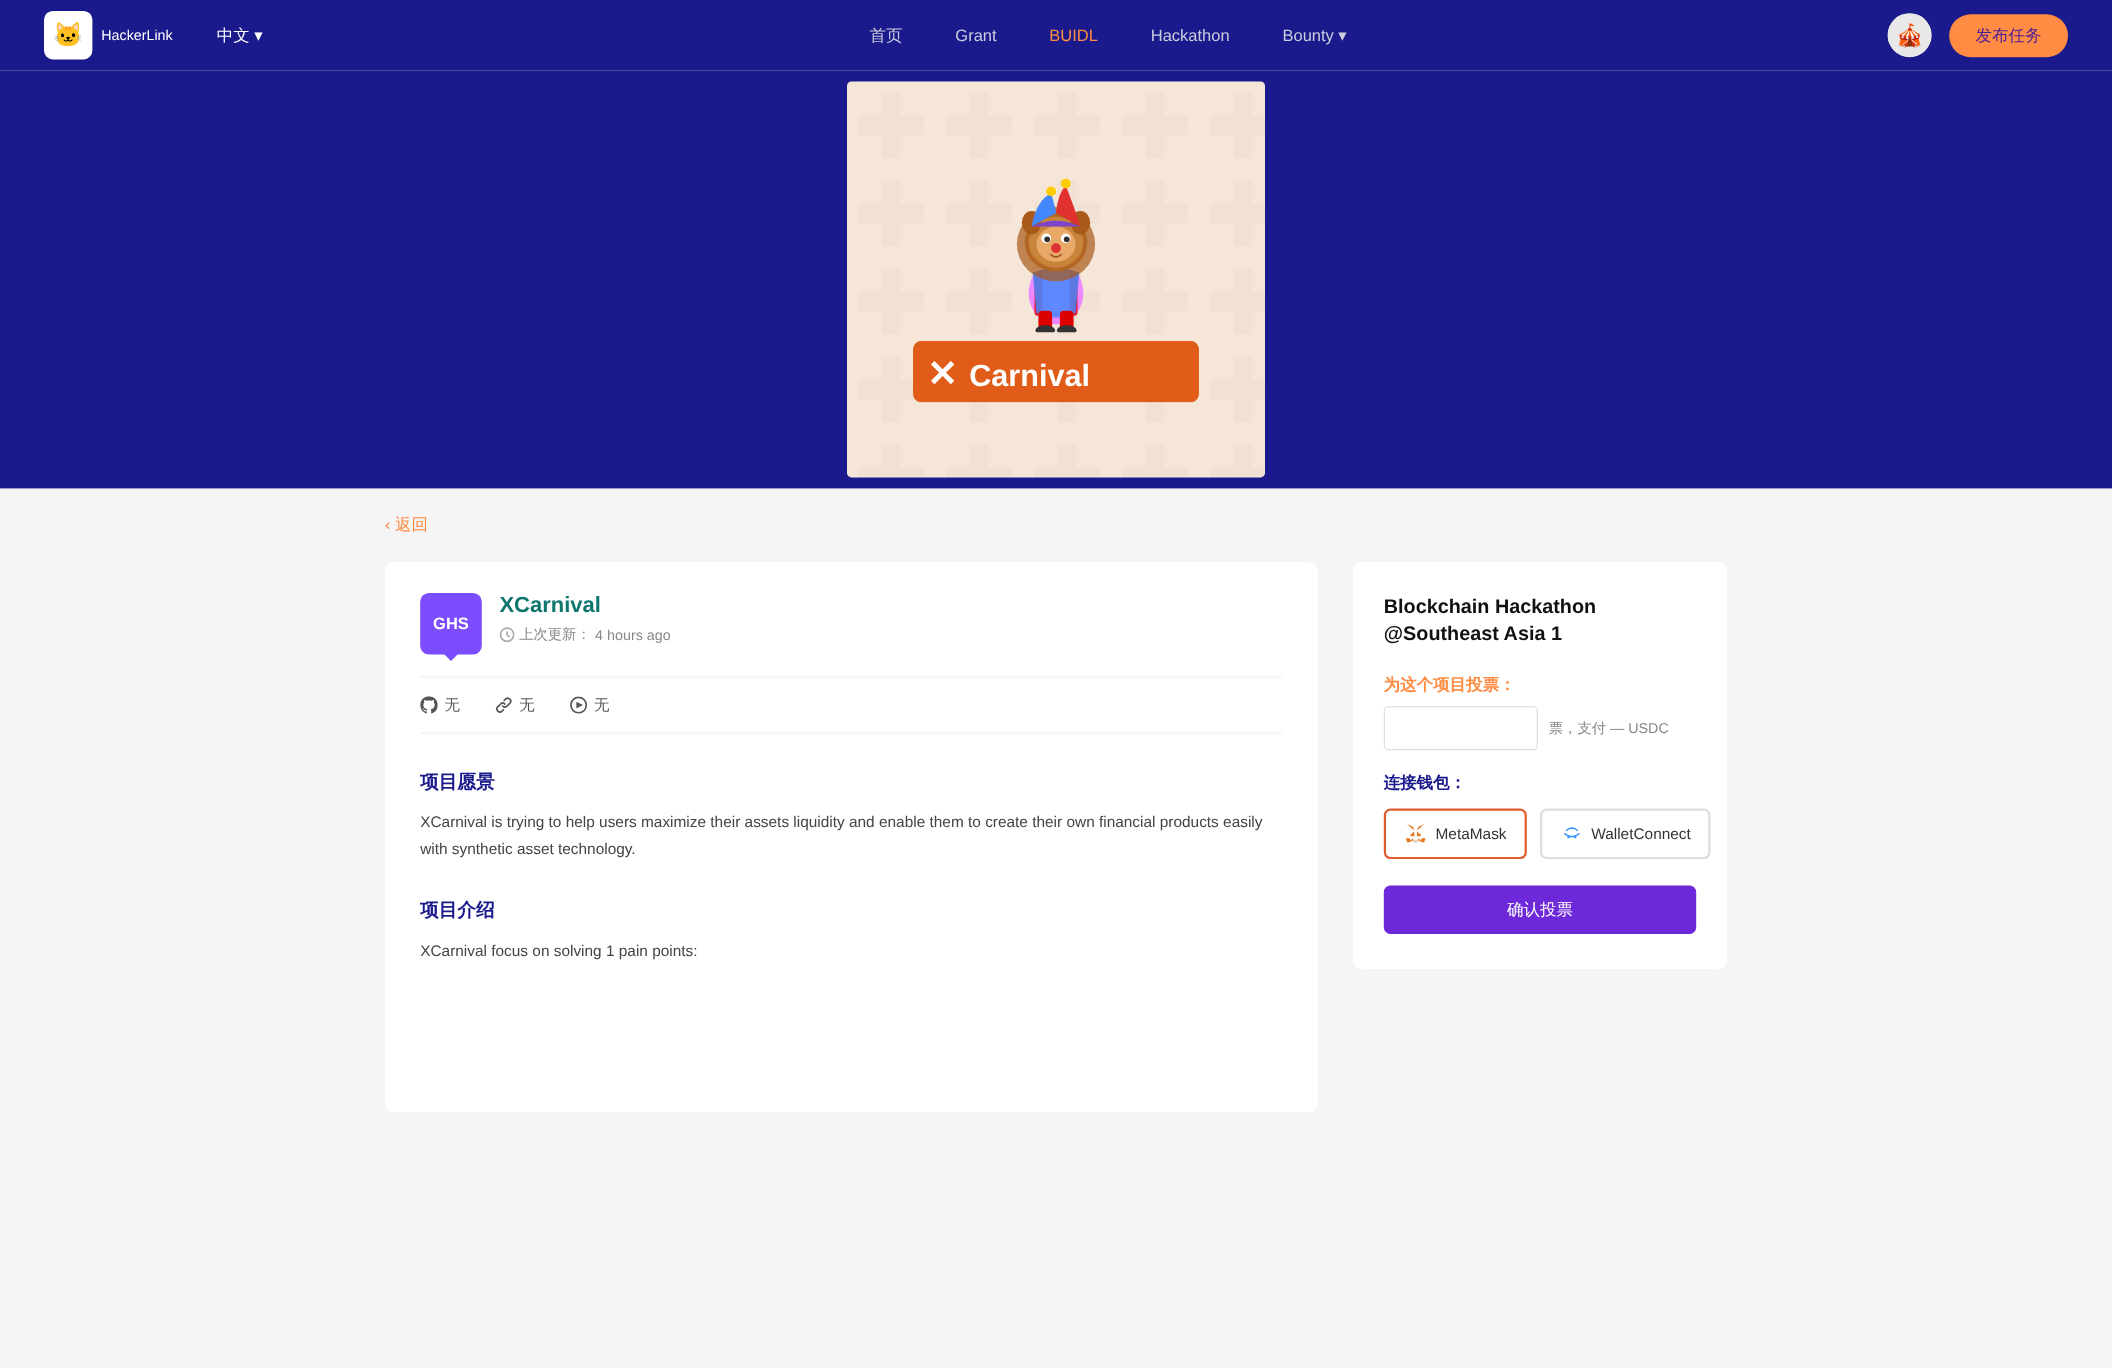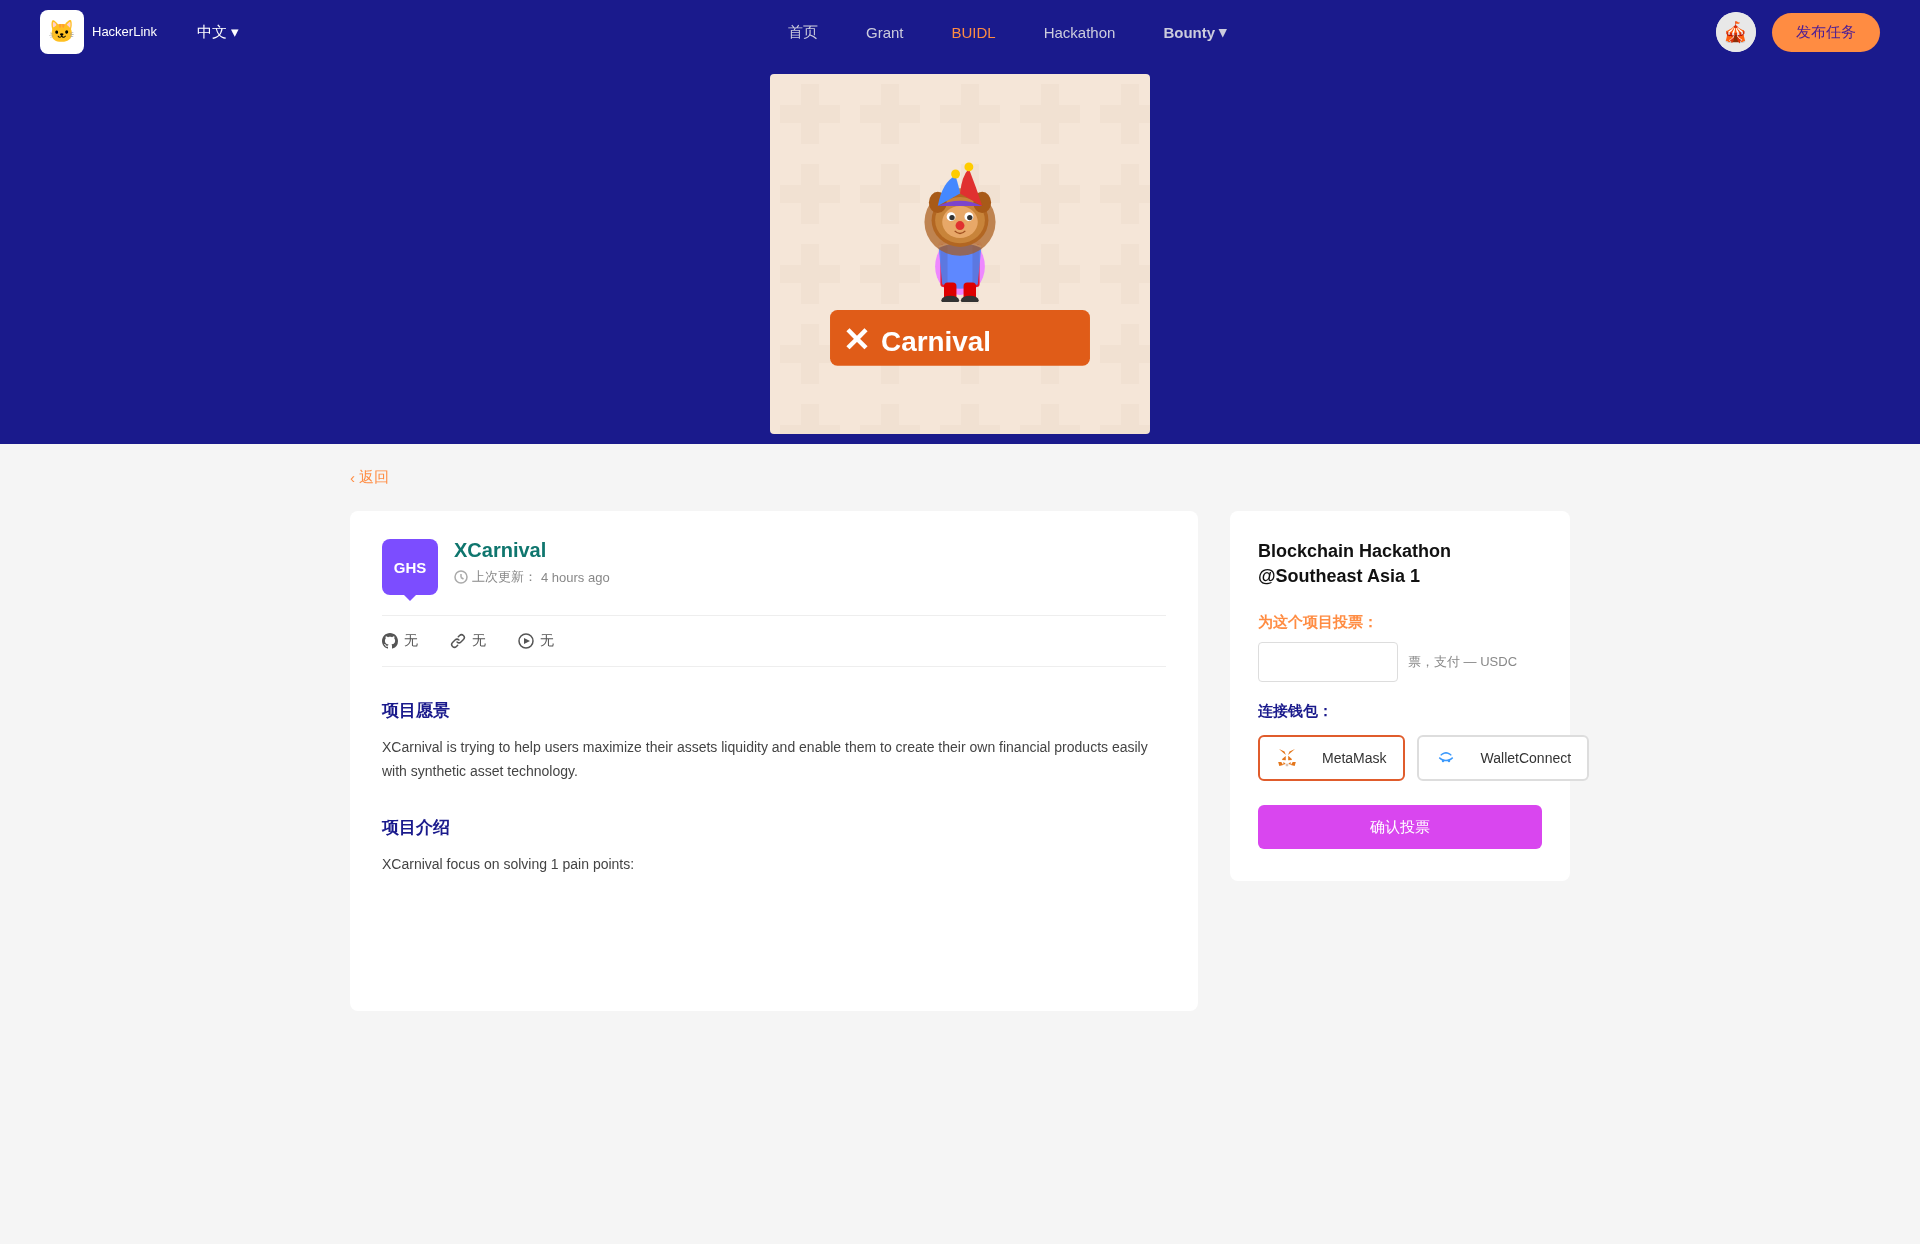--- a/index.html
+++ b/index.html
@@ -46,21 +46,20 @@
       font-size: 15px;
       cursor: pointer;
       text-decoration: none;
     }
     .nav-link.buidl { color: #ff8c42; }
     .nav-bounty {
       color: #ccd;
       font-size: 15px;
       display: flex; align-items: center; gap: 4px;
       cursor: pointer;
-      font-weight: bold;
     }
     .nav-right {
       display: flex; align-items: center; gap: 16px;
       margin-left: auto;
     }
     .avatar {
       width: 40px; height: 40px;
       border-radius: 50%;
       background: #e8e8e8;
       overflow: hidden;
@@ -243,40 +242,40 @@
       font-size: 15px;
       color: #1a1a8c;
       font-weight: 600;
       margin-bottom: 14px;
     }
     .wallet-buttons {
       display: flex; gap: 12px;
       margin-bottom: 24px;
     }
     .wallet-btn {
-      display: flex; align-items: center; gap: 24px;
+      display: flex; align-items: center; gap: 7px;
       padding: 10px 16px;
       border: 2px solid #ddd;
       border-radius: 6px;
       cursor: pointer;
       font-size: 14px;
       background: #fff;
       font-weight: 500;
     }
     .wallet-btn.metamask {
       border-color: #e05c2c;
       color: #333;
     }
     .wallet-btn.walletconnect {
       color: #333;
     }
     .btn-confirm {
       width: 100%;
       height: 44px;
-      background: #d946ef;
+      background: #6d28d9;
       color: #fff;
       border: none;
       border-radius: 6px;
       font-size: 15px;
       cursor: pointer;
       font-weight: 500;
     }
 
     
     .hero-cross-pattern {

